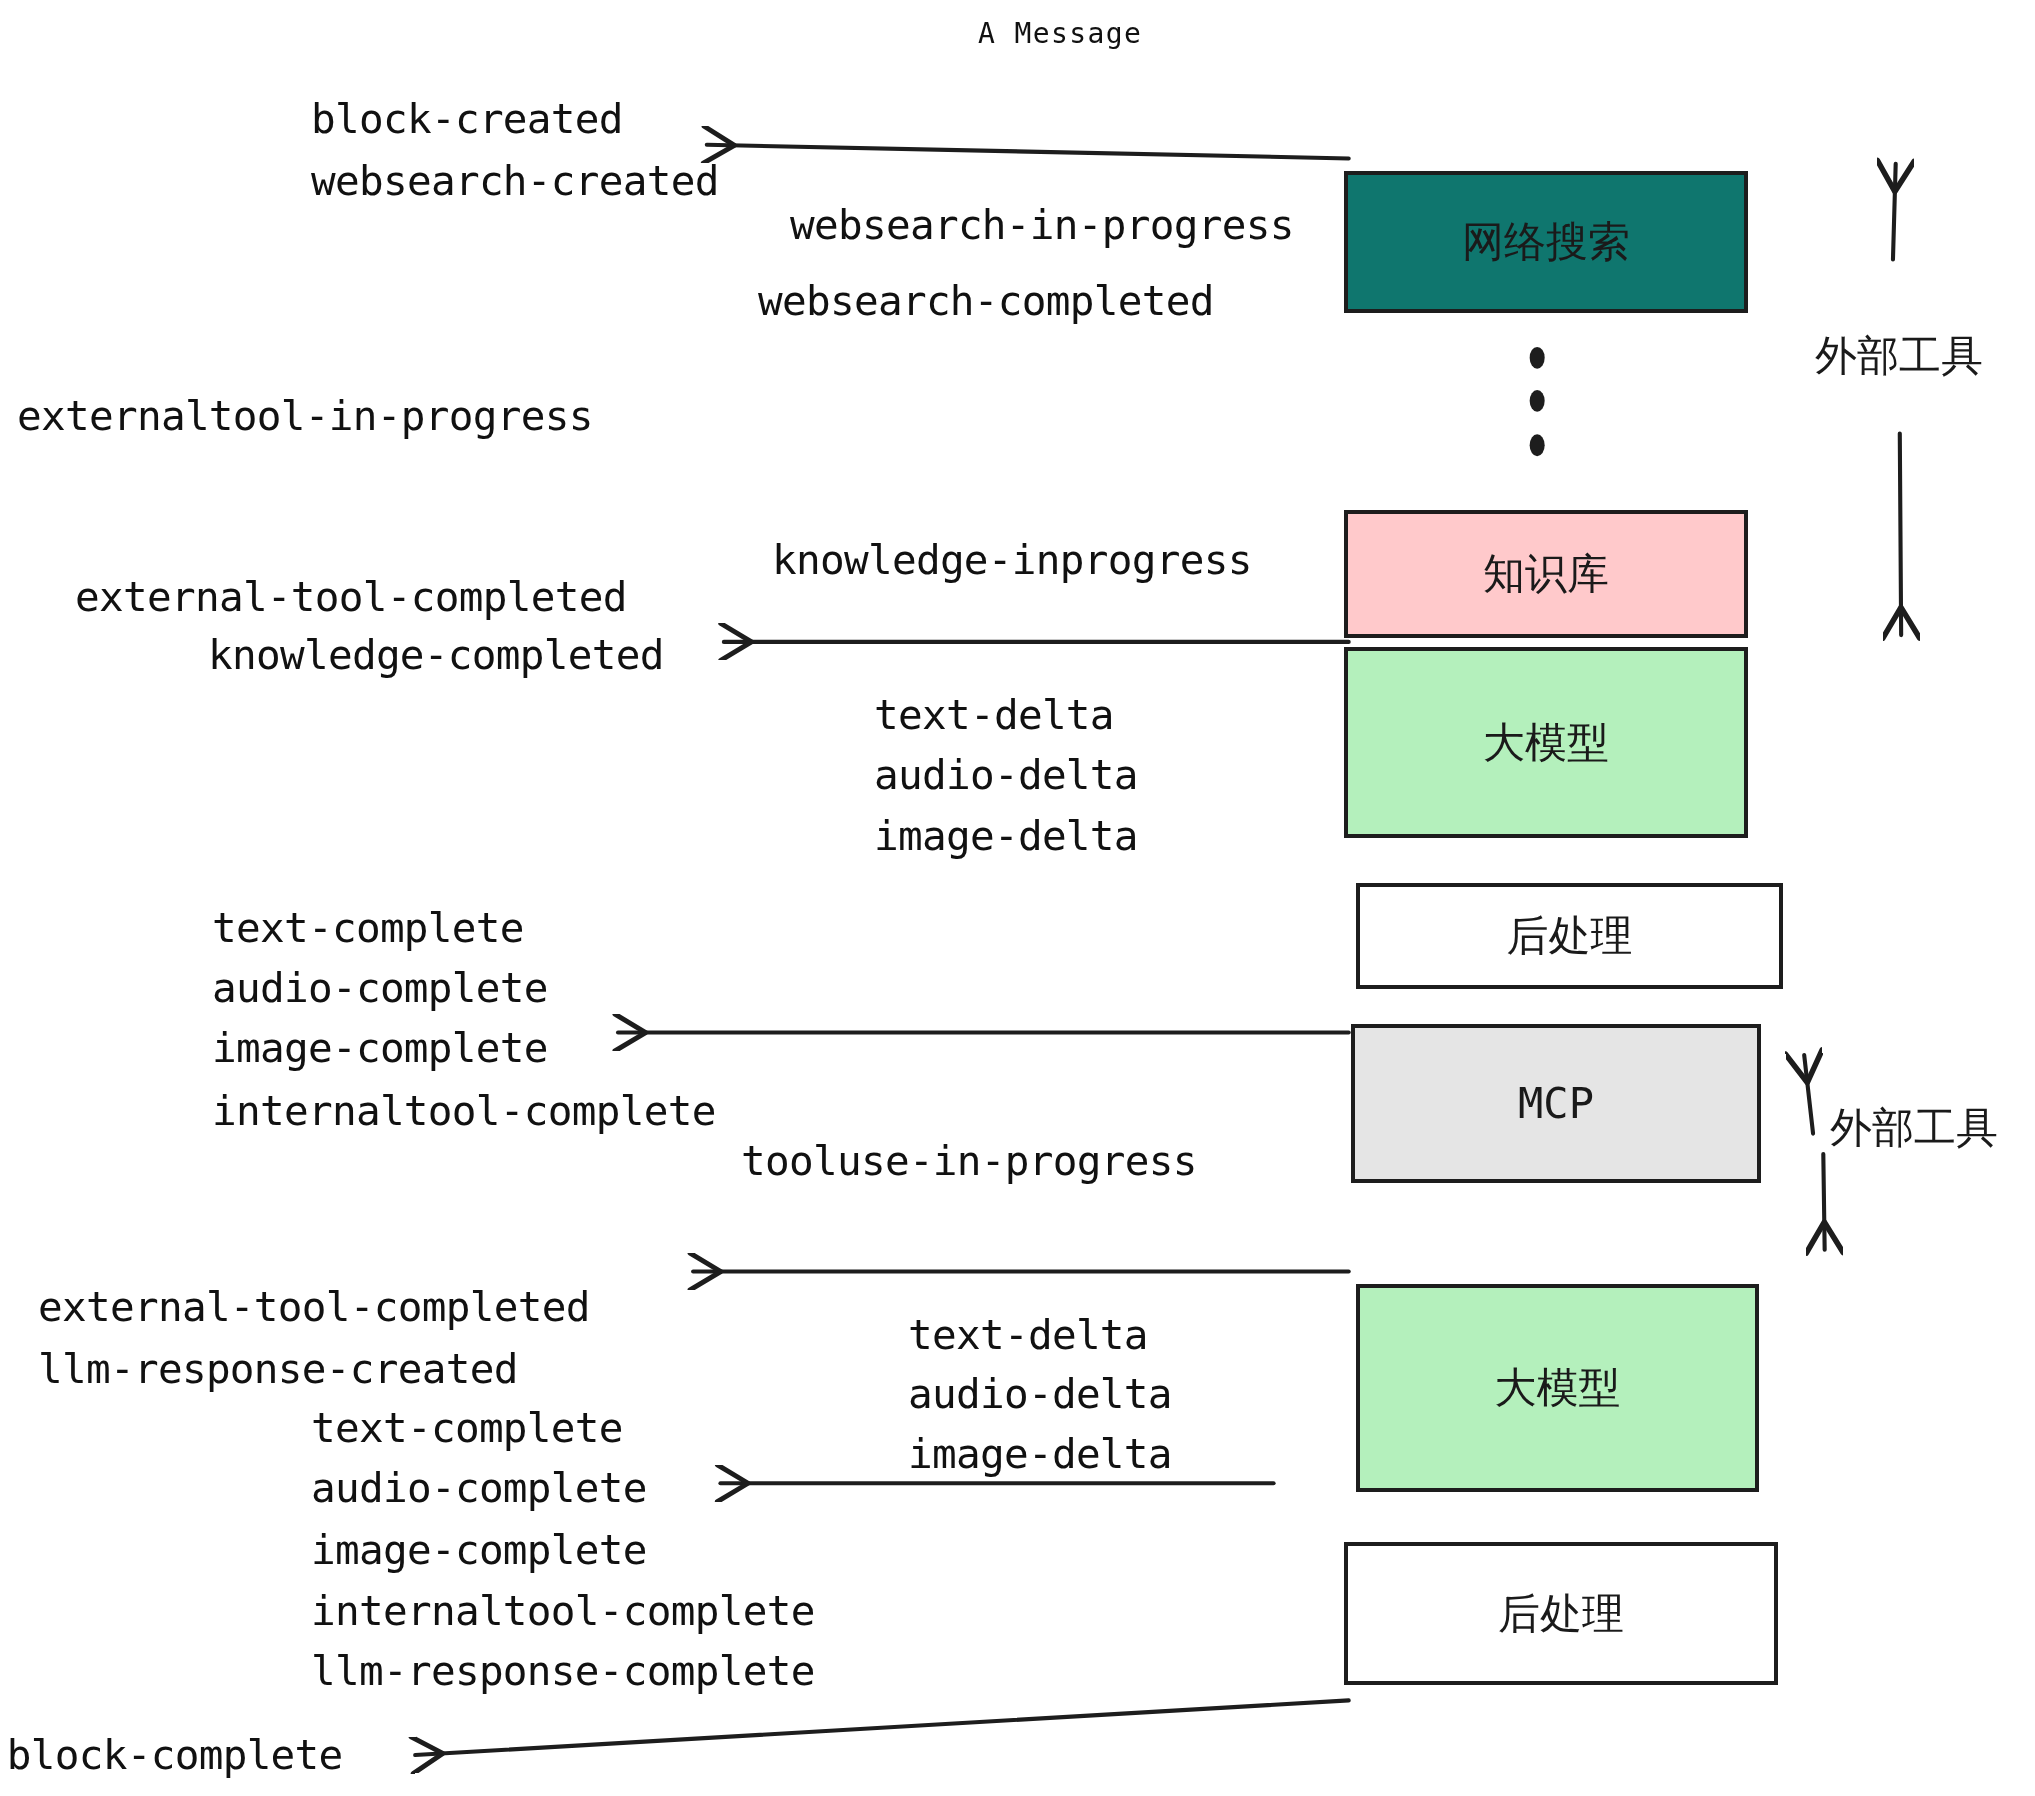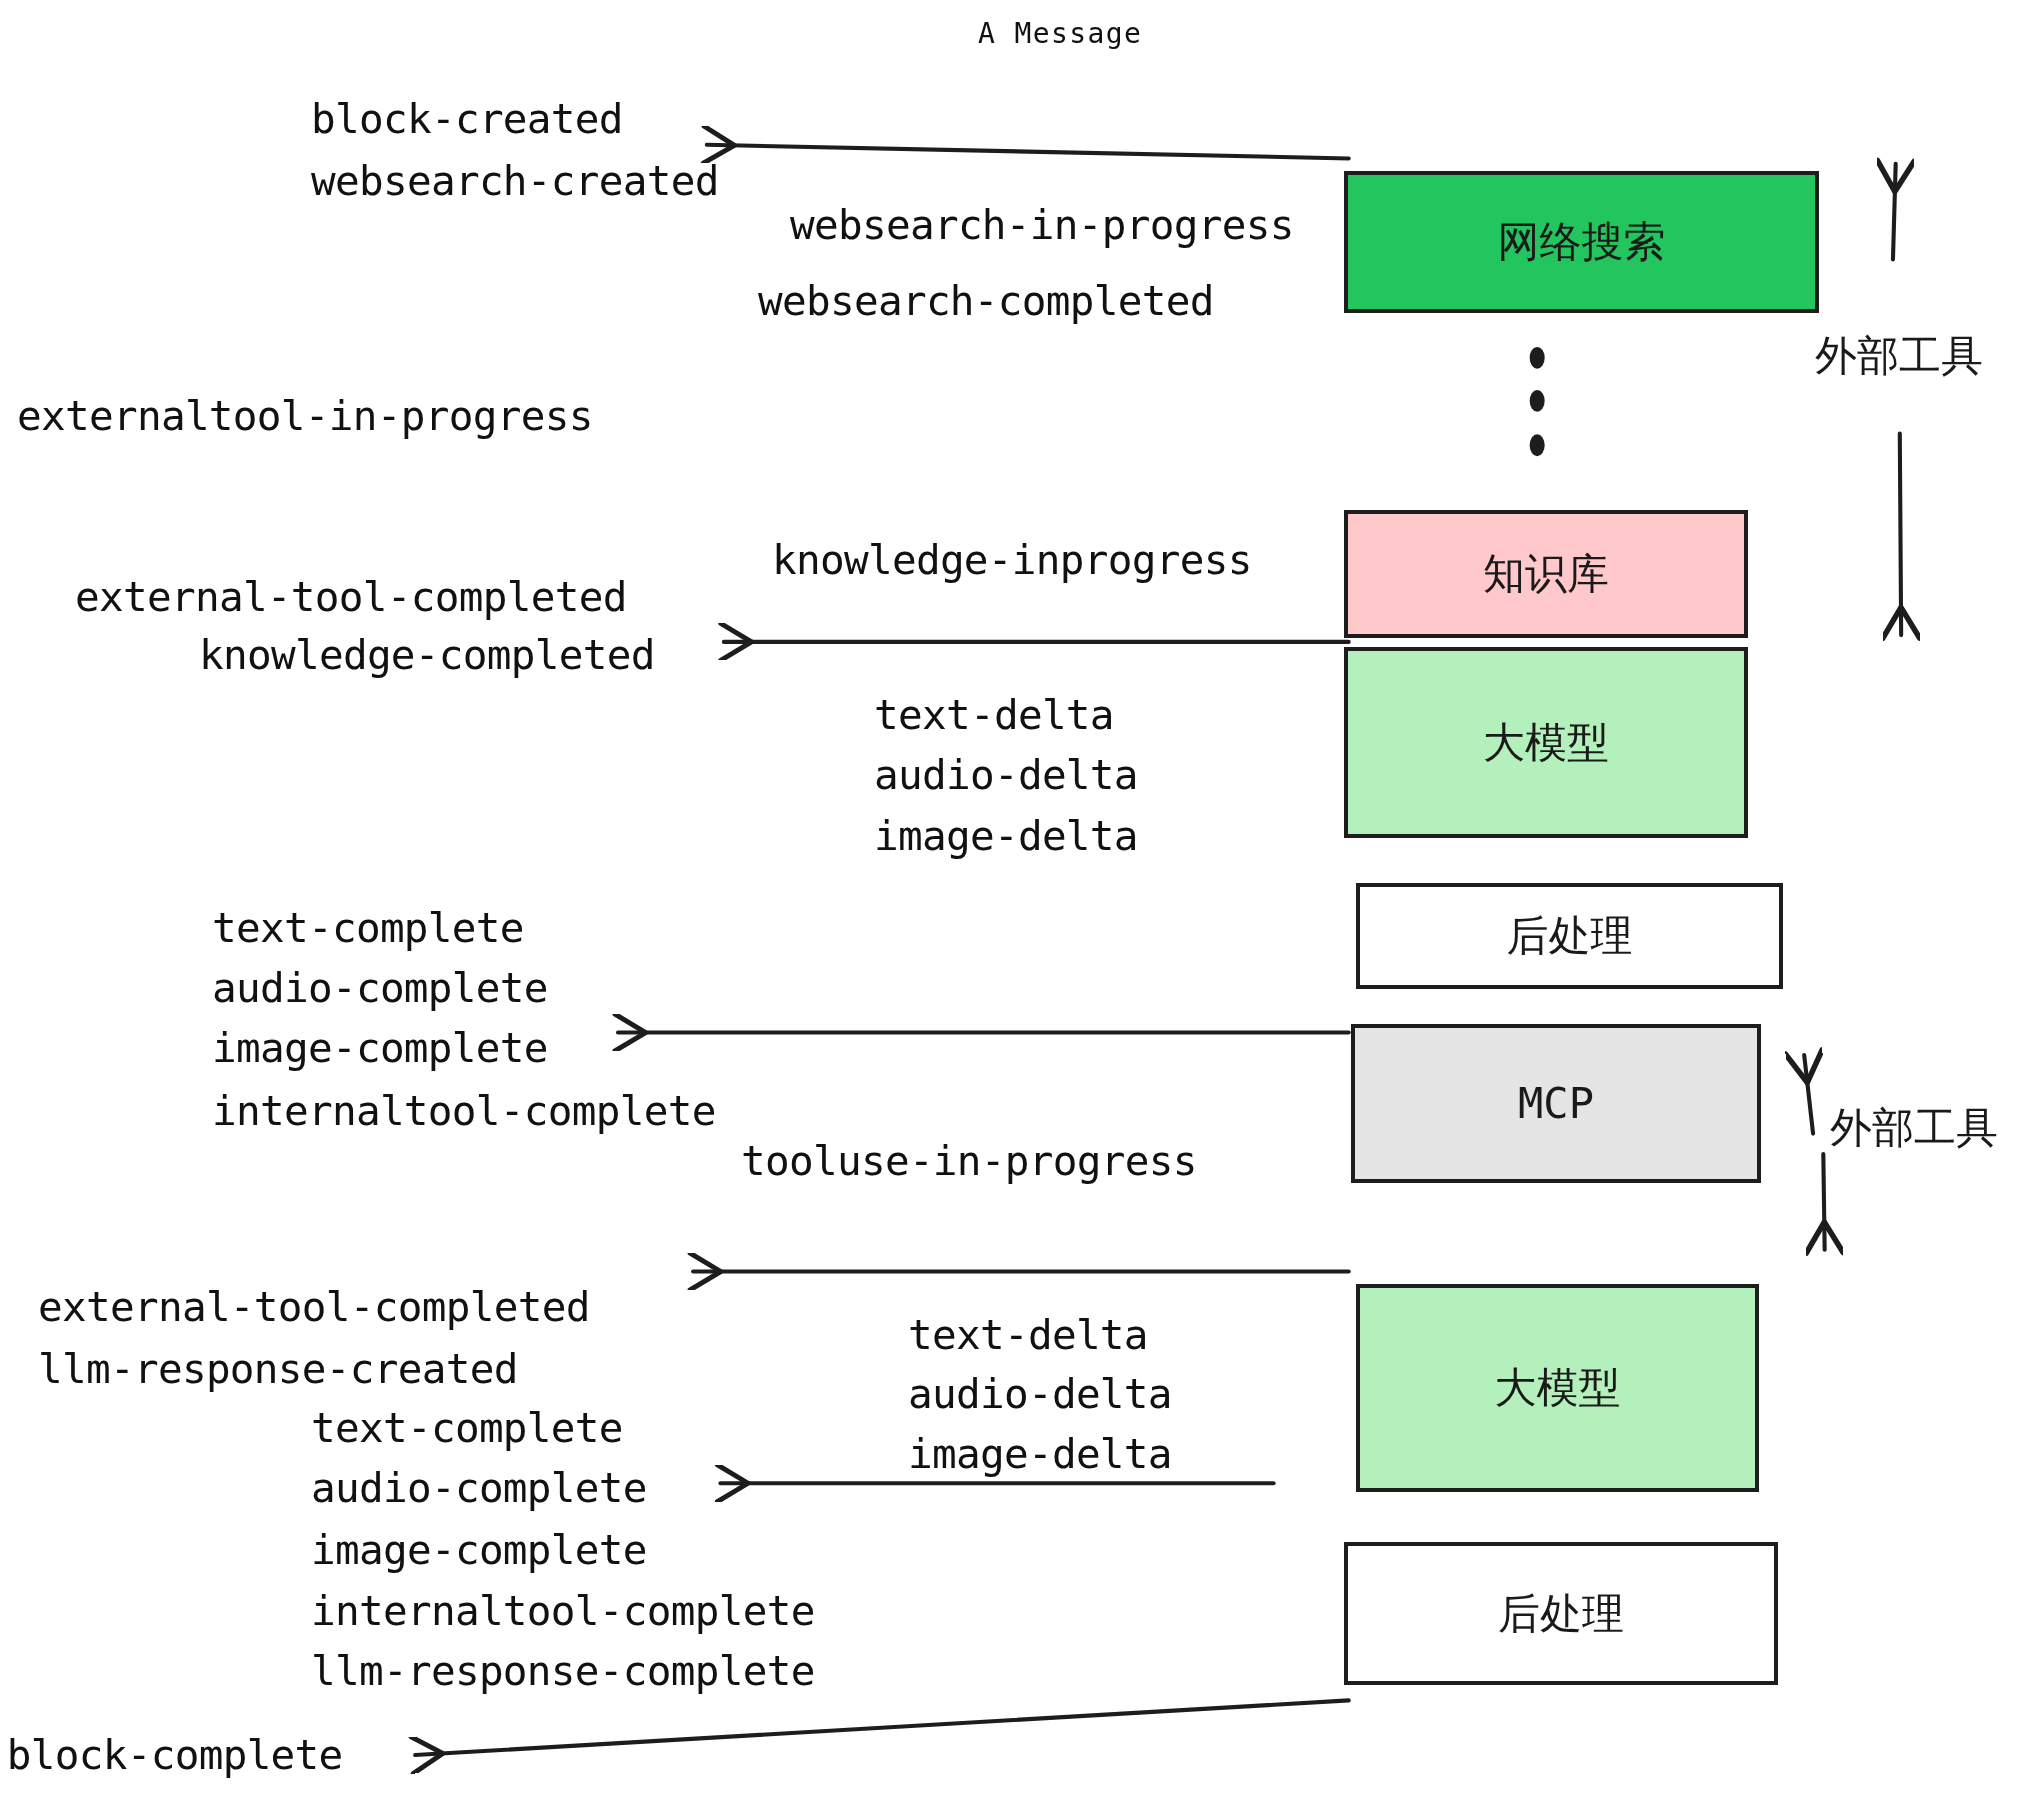--- a/index.html
+++ b/index.html
@@ -88,21 +88,21 @@
 
     <g fill="#1d1d1d">
       <ellipse cx="2251" cy="524" rx="11" ry="16"></ellipse>
       <ellipse cx="2251" cy="587" rx="11" ry="16"></ellipse>
       <ellipse cx="2251" cy="652" rx="11" ry="16"></ellipse>
     </g>
   </svg>
 
   <div class="title" style="left:978px;top:17px;">A Message</div>
 
-  <div class="nodebox" style="left:1344px;top:171px;width:475px;height:142px;background:#22c55e;">
+  <div class="nodebox" style="left:1344px;top:171px;width:404px;height:142px;background:#0f766e;">
     <span class="boxlabel" style="position:static;">网络搜索</span>
   </div>
 
   <div class="nodebox" style="left:1344px;top:510px;width:404px;height:128px;background:#FFC9CB;">
     <span class="boxlabel" style="position:static;">知识库</span>
   </div>
 
   <div class="nodebox" style="left:1344px;top:647px;width:404px;height:191px;background:#B4F0BC;">
     <span class="boxlabel" style="position:static;">大模型</span>
   </div>
@@ -127,21 +127,21 @@
 
   <div class="sidelabel" style="left:1830px;top:1100px;">外部工具</div>
 
   <div class="evt" style="left:311px;top:99px;">block-created</div>
   <div class="evt" style="left:311px;top:161px;">websearch-created</div>
   <div class="evt" style="left:790px;top:205px;">websearch-in-progress</div>
   <div class="evt" style="left:758px;top:281px;">websearch-completed</div>
   <div class="evt" style="left:17px;top:396px;">externaltool-in-progress</div>
   <div class="evt" style="left:772px;top:540px;">knowledge-inprogress</div>
   <div class="evt" style="left:75px;top:577px;">external-tool-completed</div>
-  <div class="evt" style="left:199px;top:635px;">knowledge-completed</div>
+  <div class="evt" style="left:208px;top:635px;">knowledge-completed</div>
   <div class="evt" style="left:874px;top:695px;">text-delta</div>
   <div class="evt" style="left:874px;top:755px;">audio-delta</div>
   <div class="evt" style="left:874px;top:816px;">image-delta</div>
   <div class="evt" style="left:212px;top:908px;">text-complete</div>
   <div class="evt" style="left:212px;top:968px;">audio-complete</div>
   <div class="evt" style="left:212px;top:1028px;">image-complete</div>
   <div class="evt" style="left:212px;top:1091px;">internaltool-complete</div>
   <div class="evt" style="left:741px;top:1141px;">tooluse-in-progress</div>
   <div class="evt" style="left:38px;top:1287px;">external-tool-completed</div>
   <div class="evt" style="left:38px;top:1349px;">llm-response-created</div>

